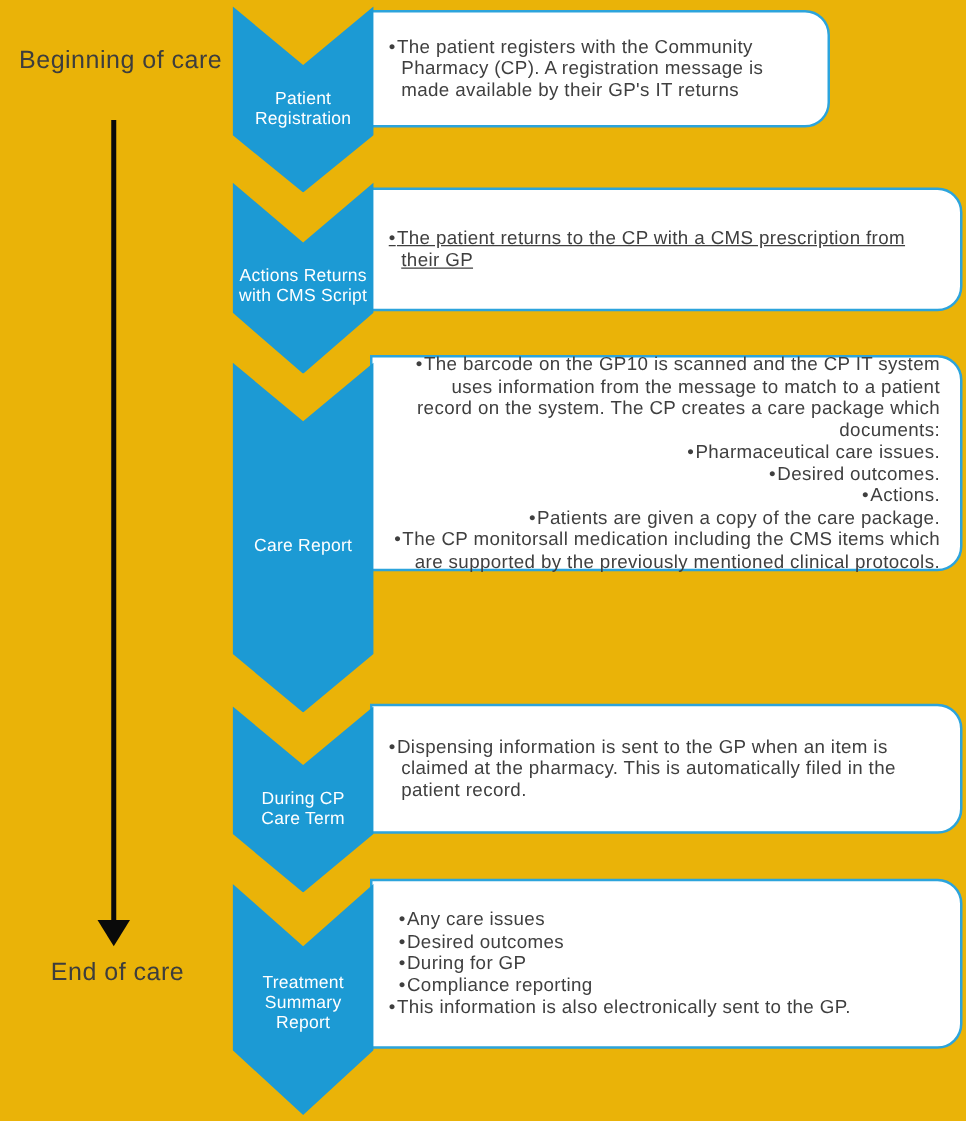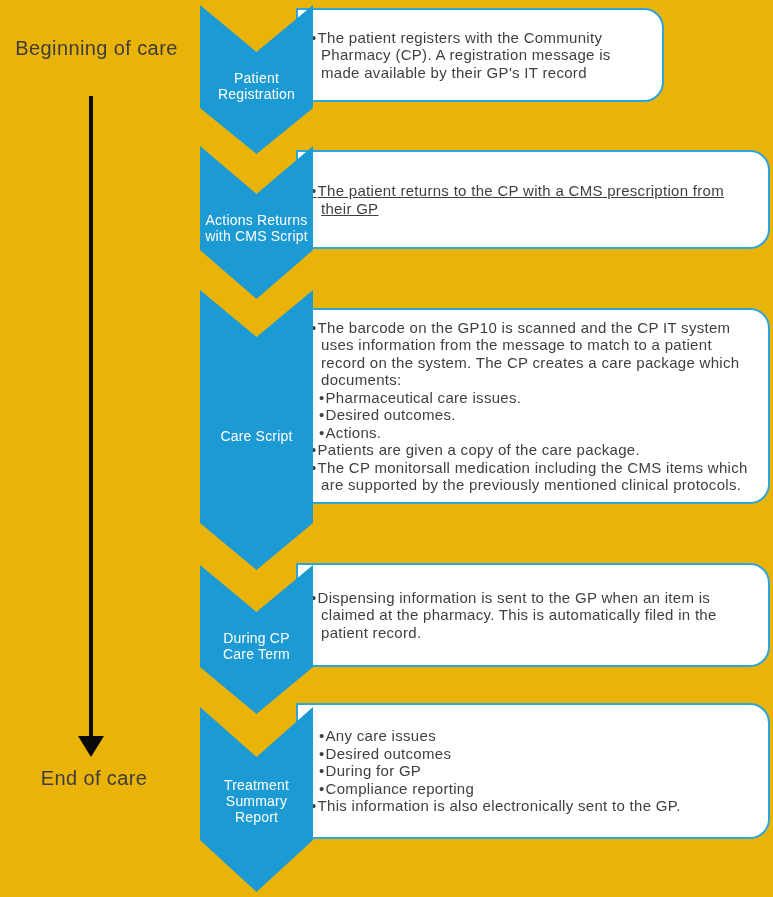--- a/index.html
+++ b/index.html
@@ -17,21 +17,21 @@
   #end-label   { left:15px; top:766px; width:158px; }
   #arrow-line  { position:absolute; left:89px; top:96px; width:4px; height:641px; background:#0a0a0a; }
   #arrow-head  {
     position:absolute; left:78px; top:736px; width:0; height:0;
     border-left:13px solid transparent; border-right:13px solid transparent;
     border-top:21px solid #0a0a0a;
   }
 
   
   .chev {
-    position:absolute; left:200px; width:113px; background:#1c9ad4;
+    position:absolute; left:186px; width:113px; background:#1c9ad4;
     display:flex; align-items:center; justify-content:center;
   }
   .chev-label {
     color:#ffffff; font-size:14px; line-height:16px; text-align:center;
     letter-spacing:0.2px;
   }
   #chev1 { top:5px;   height:137px; padding-top:12px; clip-path:polygon(0 0,50% 47px,100% 0,100% 103px,50% 100%,0 103px); }
   #chev2 { top:146px; height:143px; padding-top:10px; clip-path:polygon(0 0,50% 48px,100% 0,100% 104px,50% 100%,0 104px); }
   #chev3 { top:290px; height:268px; padding-top:12px; clip-path:polygon(0 0,50% 47px,100% 0,100% 233px,50% 100%,0 233px); }
   #chev4 { top:565px; height:137px; padding-top:12px; clip-path:polygon(0 0,50% 47px,100% 0,100% 102px,50% 100%,0 102px); }
@@ -45,42 +45,42 @@
   
   .callout {
     position:absolute; left:296px; box-sizing:border-box; background:#ffffff;
     border:2px solid #2ca4dc; border-radius:0 20px 20px 0;
     display:flex; flex-direction:column; justify-content:center;
     padding:4px 16px 4px 13px; color:#3f3f3f;
     font-size:15px; line-height:17.5px; letter-spacing:0.3px;
   }
   #call1 { top:8px;   width:368px; height:94px; }
   #call2 { top:150px; width:474px; height:99px;text-decoration:underline; }
-  #call3 { top:308px; width:474px; height:196px; }
+  #call3 { top:284px; width:474px; height:173px;text-align:right; }
   #call4 { top:563px; width:474px; height:104px; }
   #call5 { top:703px; width:474px; height:136px; }
 
   .bullet { padding-left:10px; text-indent:-10px; }
   .bullet::before { content:"\2022"; margin-right:1px; }
   .bullet.level-2 { margin-left:8px; }
 </style>
 </head>
 <body>
 
 <div class="canvas">
 
   <div class="big-label" id="begin-label">Beginning of care</div>
   <div id="arrow-line"></div>
   <div id="arrow-head"></div>
   <div class="big-label" id="end-label">End of care</div>
 
   <div class="callout" id="call1">
     <div class="bullets">
 
-    <div class="bullet level-1">The patient registers with the Community Pharmacy (CP). A registration message is made available by their GP's IT record</div>
+    <div class="bullet level-1">The patient registers with the Community Pharmacy (CP). A registration message is made available by their GP's IT returns</div>
       </div>
   </div>
 
   <div class="callout" id="call2">
     <div class="bullets">
 
     <div class="bullet level-1">The patient returns to the CP with a CMS prescription from their GP</div>
       </div>
   </div>
 
@@ -114,21 +114,21 @@
       </div>
   </div>
 
   <div class="chev" id="chev1">
     <div class="chev-label">Patient Registration</div>
   </div>
   <div class="chev" id="chev2">
     <div class="chev-label">Actions Returns with CMS Script</div>
   </div>
   <div class="chev" id="chev3">
-    <div class="chev-label">Care Script</div>
+    <div class="chev-label">Care Report</div>
   </div>
   <div class="chev" id="chev4">
     <div class="chev-label">During CP Care Term</div>
   </div>
   <div class="chev" id="chev5">
     <div class="chev-label">Treatment Summary Report</div>
   </div>
 
 </div>
 

